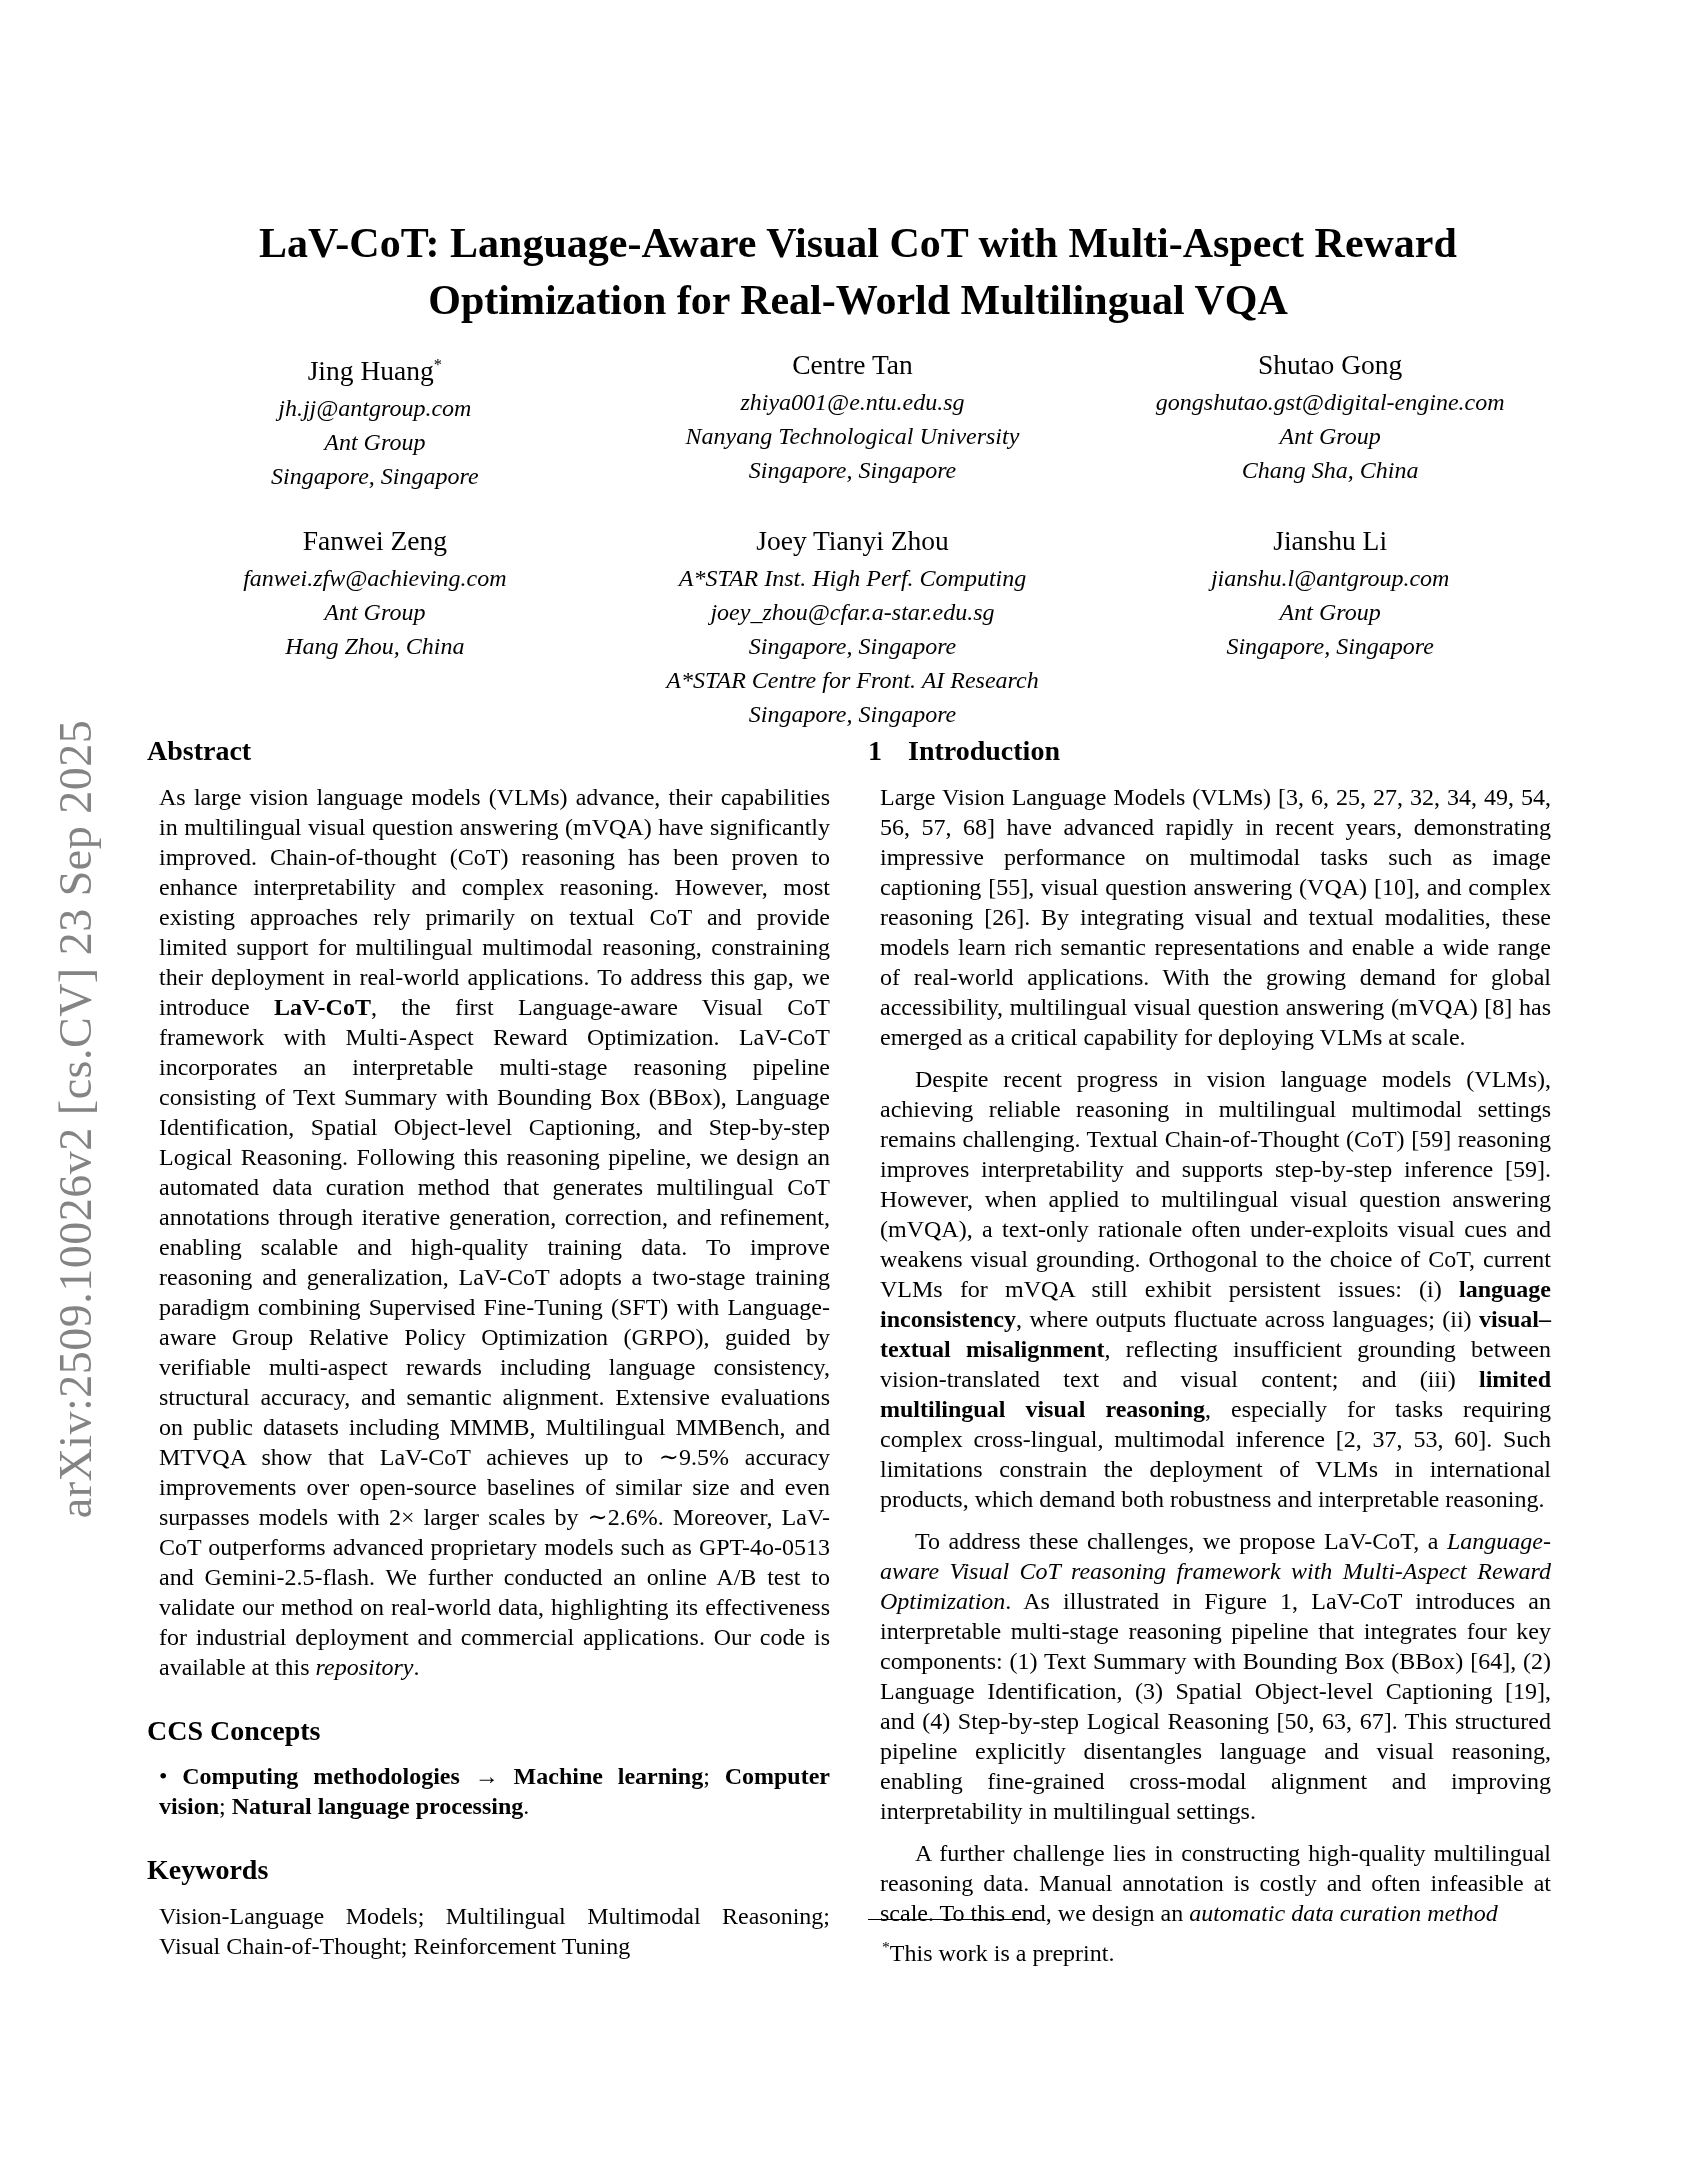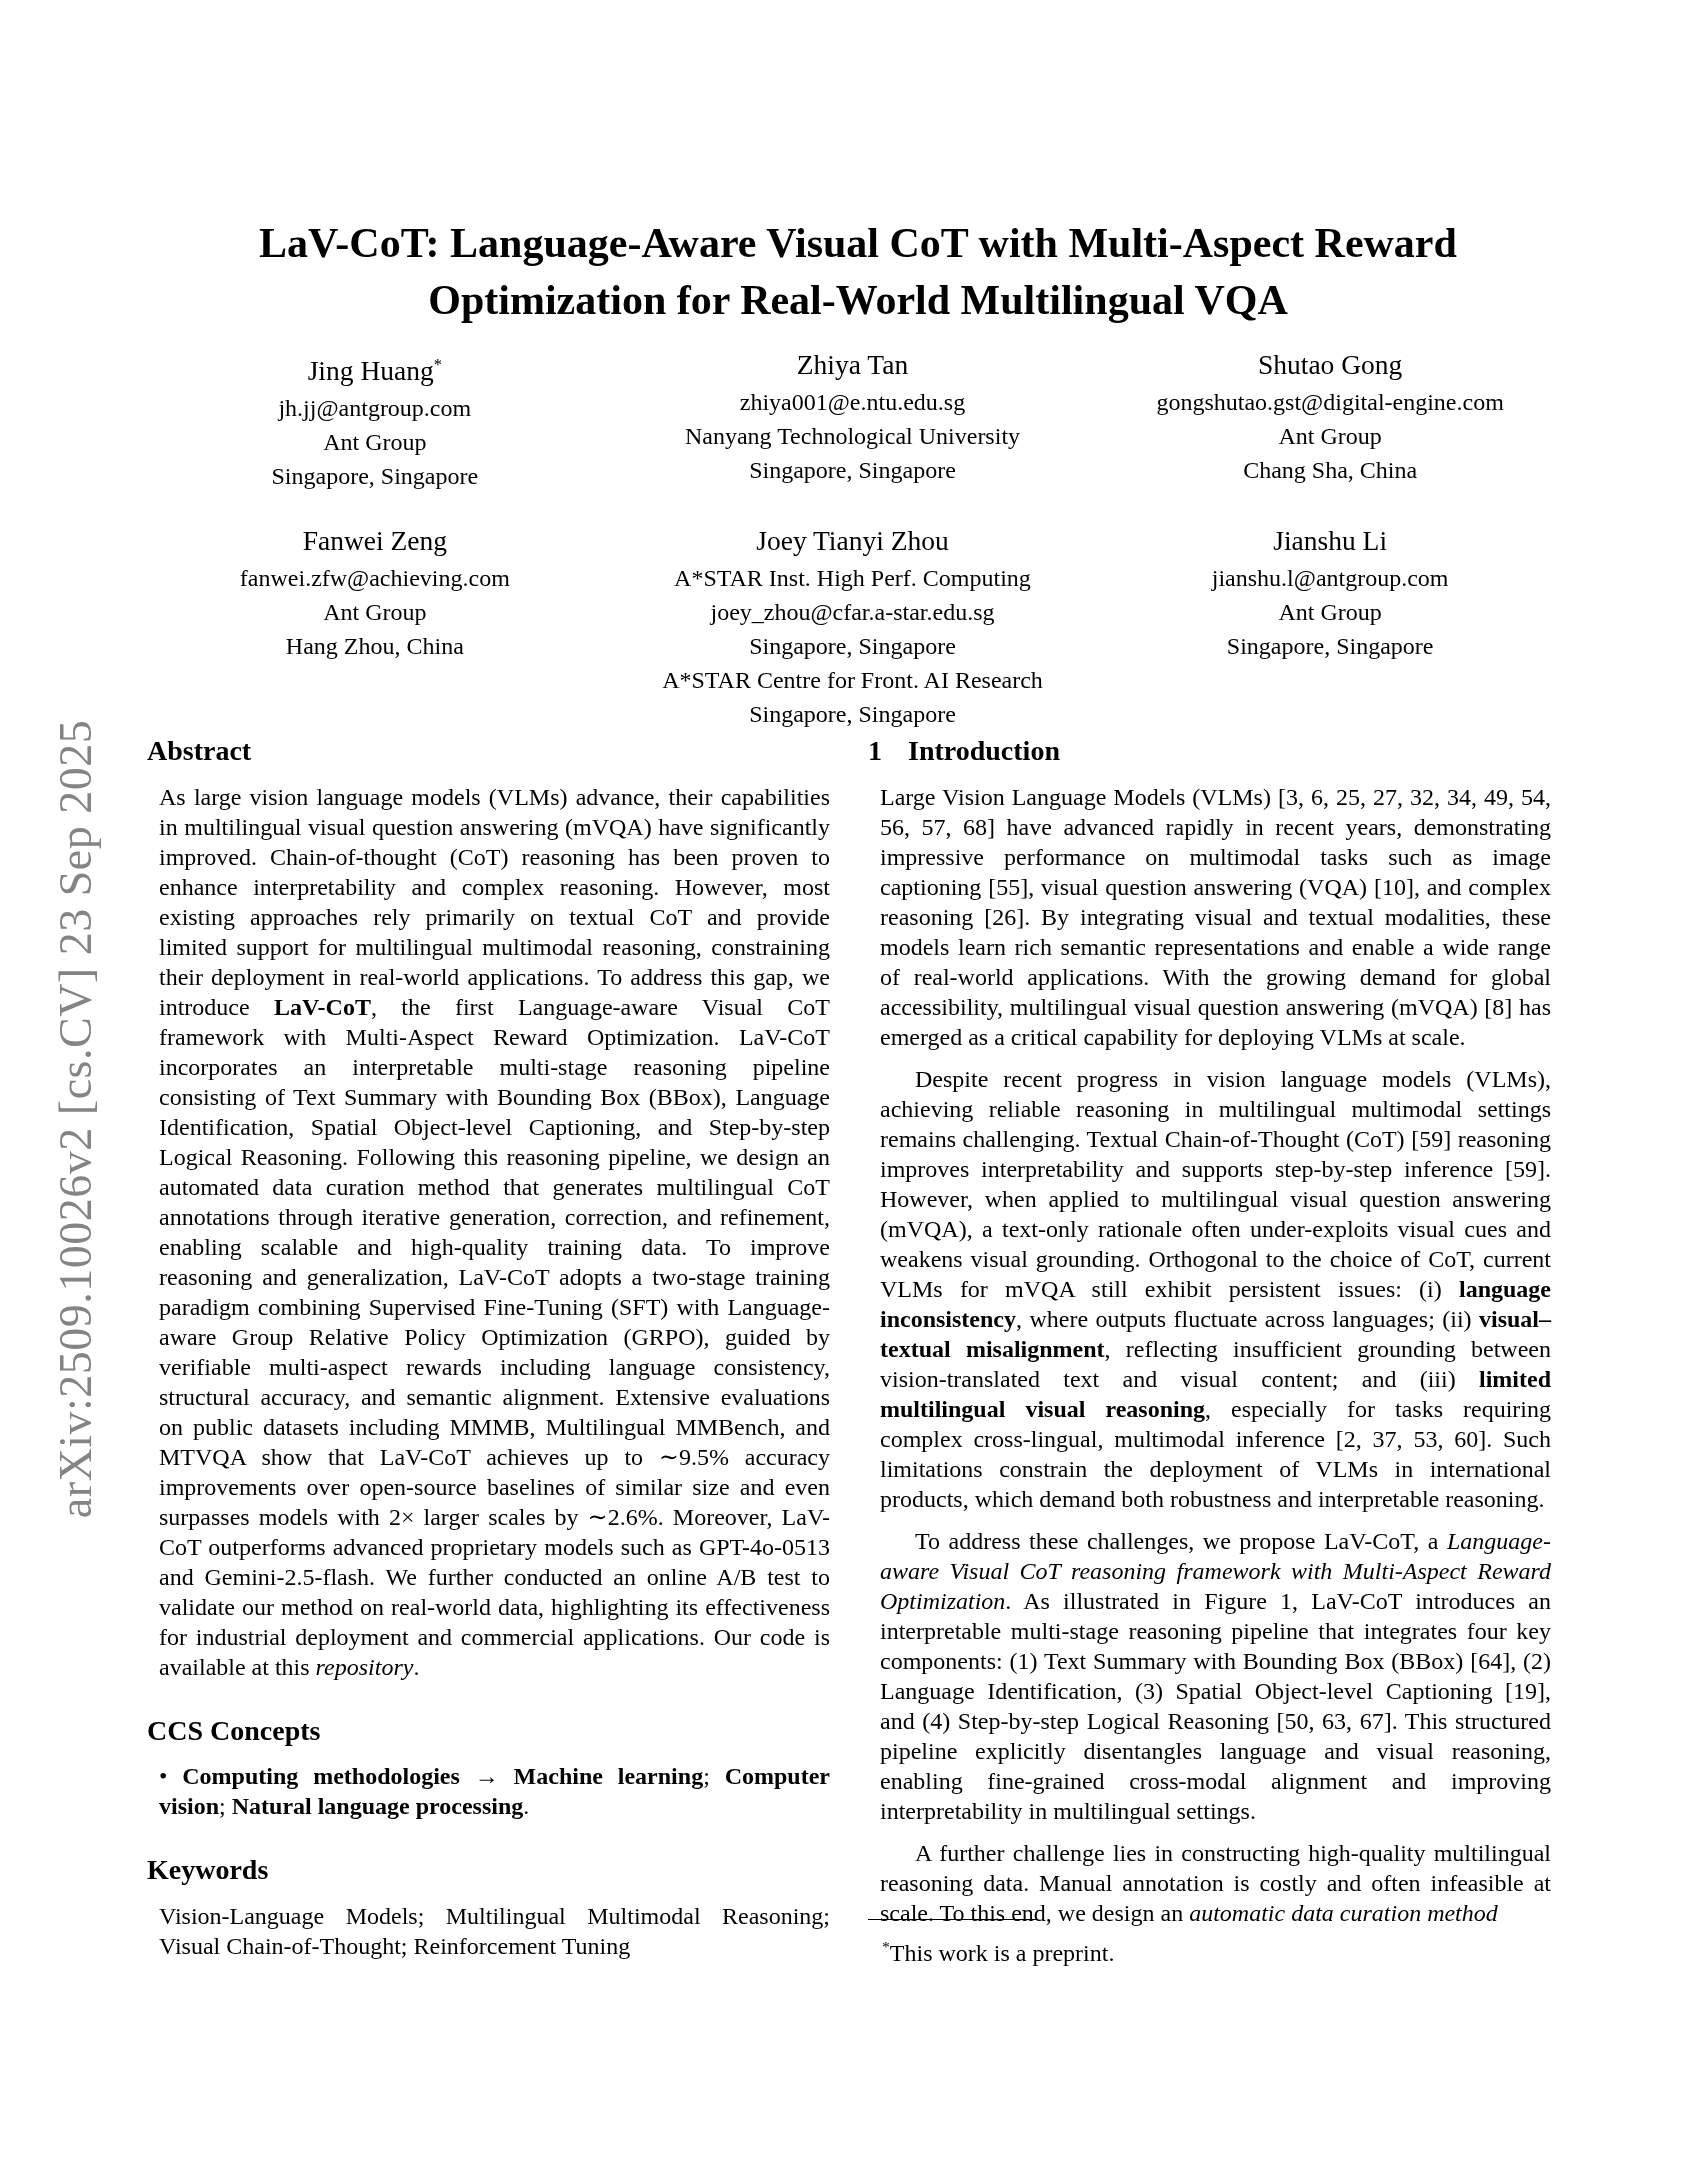--- a/index.html
+++ b/index.html
@@ -27,21 +27,21 @@
   }
 
   
   .authors-grid {
     position:absolute; top:345px; left:136px; width:1433px;
     display:grid; grid-template-columns:1fr 1fr 1fr;
     row-gap:28px; text-align:center;
   }
   .author-name { font-size:27.5px; line-height:40px; }
   .author-name sup { font-size:60%; }
-  .author-line { font-size:24px; line-height:34px; }
+  .author-line { font-size:24px; line-height:34px;font-style:italic; }
 
   
   .col { position:absolute; top:735px; width:695px; text-align:justify; }
   .col-left  { left:147px; }
   .col-right { left:868px; }
 
   .sec-heading { font-size:28px; font-weight:bold; margin:0 0 14.7px 0; text-align:left; }
   .sec-heading .sec-num { display:inline-block; margin-right:26px; }
   .mt { margin-top:33px; }
 
@@ -69,21 +69,21 @@
   </h1>
 
   <div class="authors-grid">
       <div>
         <div class="author-name">Jing Huang<sup>*</sup></div>
         <div class="author-line">jh.jj@antgroup.com</div>
         <div class="author-line">Ant Group</div>
         <div class="author-line">Singapore, Singapore</div>
       </div>
       <div>
-        <div class="author-name">Zhiya Tan</div>
+        <div class="author-name">Centre Tan</div>
         <div class="author-line">zhiya001@e.ntu.edu.sg</div>
         <div class="author-line">Nanyang Technological University</div>
         <div class="author-line">Singapore, Singapore</div>
       </div>
       <div>
         <div class="author-name">Shutao Gong</div>
         <div class="author-line">gongshutao.gst@digital-engine.com</div>
         <div class="author-line">Ant Group</div>
         <div class="author-line">Chang Sha, China</div>
       </div>

